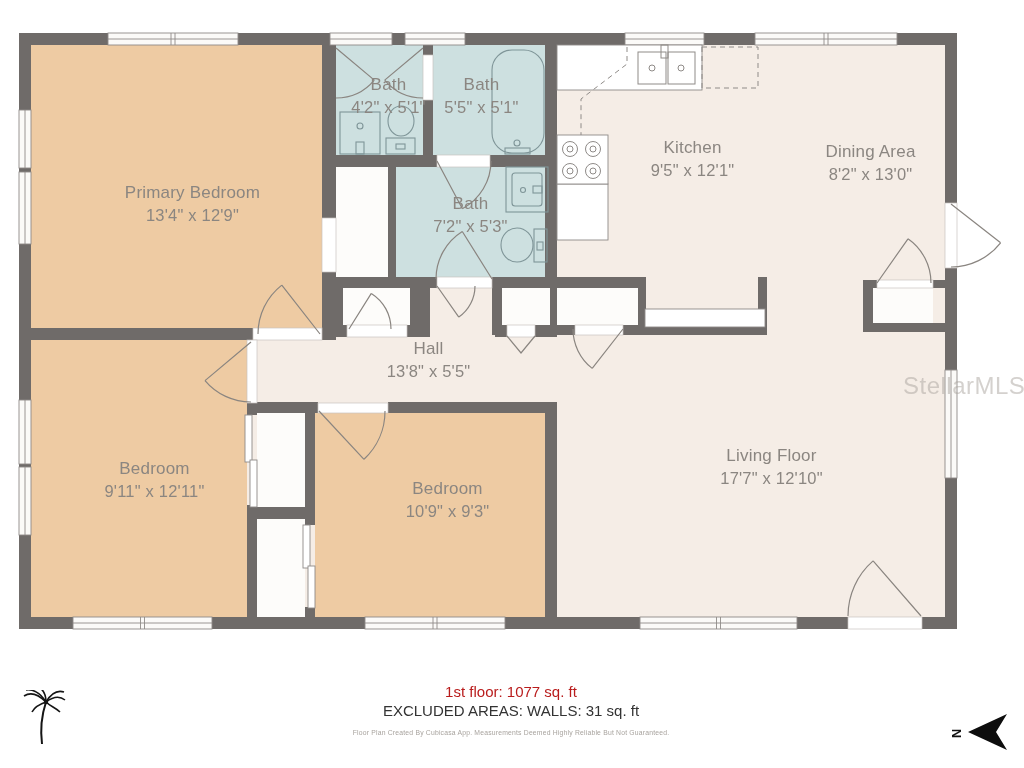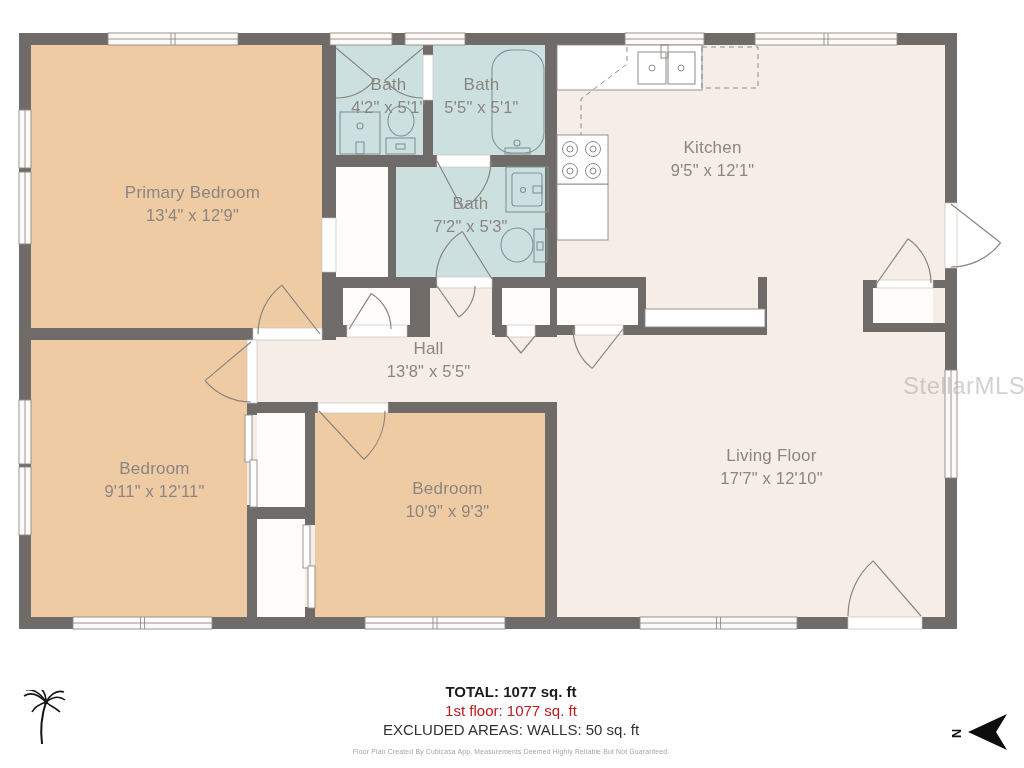--- a/index.html
+++ b/index.html
@@ -221,23 +221,27 @@
     <span class="dims">4'2" x 5'1"</span>
   </div>
   <div class="room-label" style="left:467px;top:96px">
     <span>Bath</span>
     <span class="dims">5'5" x 5'1"</span>
   </div>
   <div class="room-label" style="left:456px;top:215px">
     <span>Bath</span>
     <span class="dims">7'2" x 5'3"</span>
   </div>
-  <div class="room-label" style="left:698px;top:159px">
+  <div class="room-label" style="left:678px;top:159px">
     <span>Kitchen</span>
     <span class="dims">9'5" x 12'1"</span>
+  </div>
+  <div class="room-label" style="left:856px;top:163px">
+    <span>Dining Area</span>
+    <span class="dims">8'2" x 13'0"</span>
   </div>
   <div class="room-label" style="left:414px;top:360px">
     <span>Hall</span>
     <span class="dims">13'8" x 5'5"</span>
   </div>
   <div class="room-label" style="left:140px;top:480px">
     <span>Bedroom</span>
     <span class="dims">9'11" x 12'11"</span>
   </div>
   <div class="room-label" style="left:433px;top:500px">
@@ -245,23 +249,22 @@
     <span class="dims">10'9" x 9'3"</span>
   </div>
   <div class="room-label" style="left:757px;top:467px">
     <span>Living Floor</span>
     <span class="dims">17'7" x 12'10"</span>
   </div>
 
   <div id="watermark">StellarMLS</div>
 
   <div id="footer">
-    <div class="total">TOTAL: 1077 sq. ft</div>
     <div class="floor1">1st floor: 1077 sq. ft</div>
-    <div class="excluded">EXCLUDED AREAS: WALLS: 50 sq. ft</div>
+    <div class="excluded">EXCLUDED AREAS: WALLS: 31 sq. ft</div>
     <div class="disclaimer">Floor Plan Created By Cubicasa App. Measurements Deemed Highly Reliable But Not Guaranteed.</div>
   </div>
 
   <div id="palm">
     <svg width="44" height="58" viewBox="0 0 44 58">
       <path d="M20,54 C18,38 20,24 24,12" stroke="#151515" stroke-width="2" fill="none"></path>
       <path d="M24,12 C16,4 8,2 2,6" stroke="#151515" stroke-width="1.6" fill="none"></path>
       <path d="M24,12 C18,2 10,-1 4,0" stroke="#151515" stroke-width="1.6" fill="none"></path>
       <path d="M24,12 C24,2 20,-2 14,-4" stroke="#151515" stroke-width="1.6" fill="none"></path>
       <path d="M24,12 C30,2 36,0 42,2" stroke="#151515" stroke-width="1.6" fill="none"></path>

